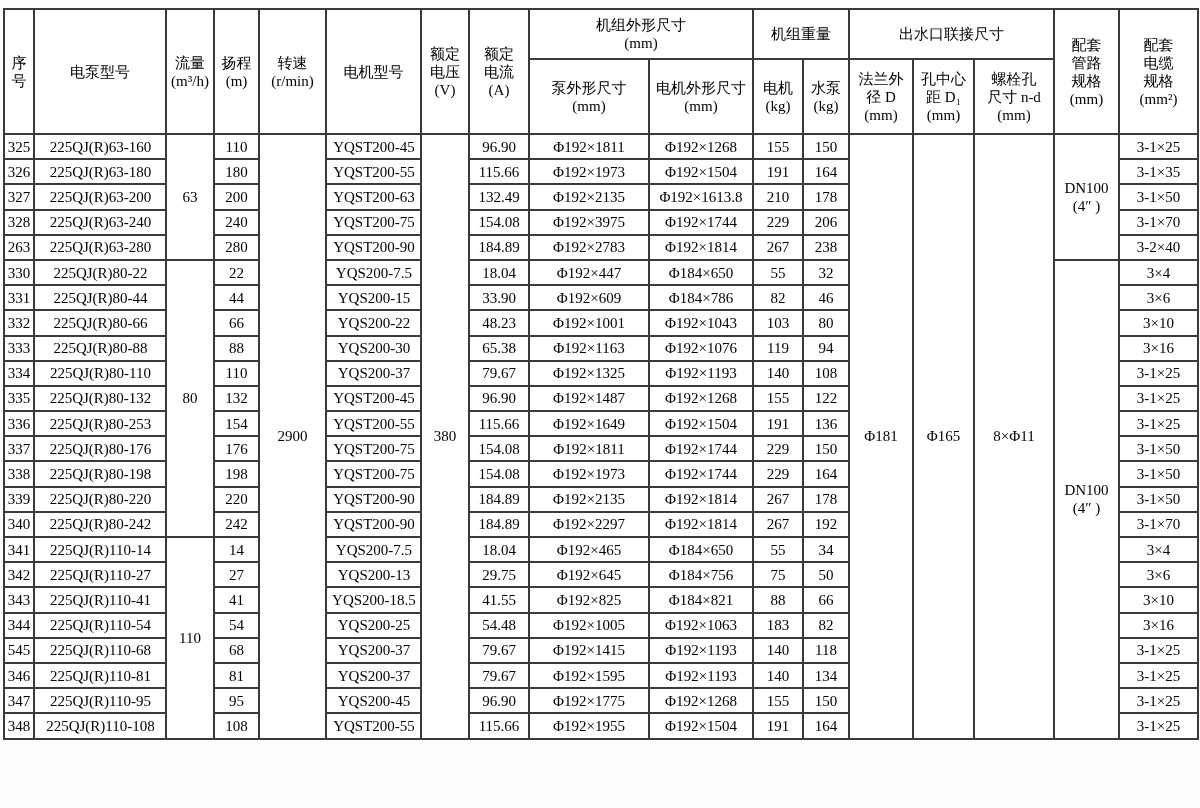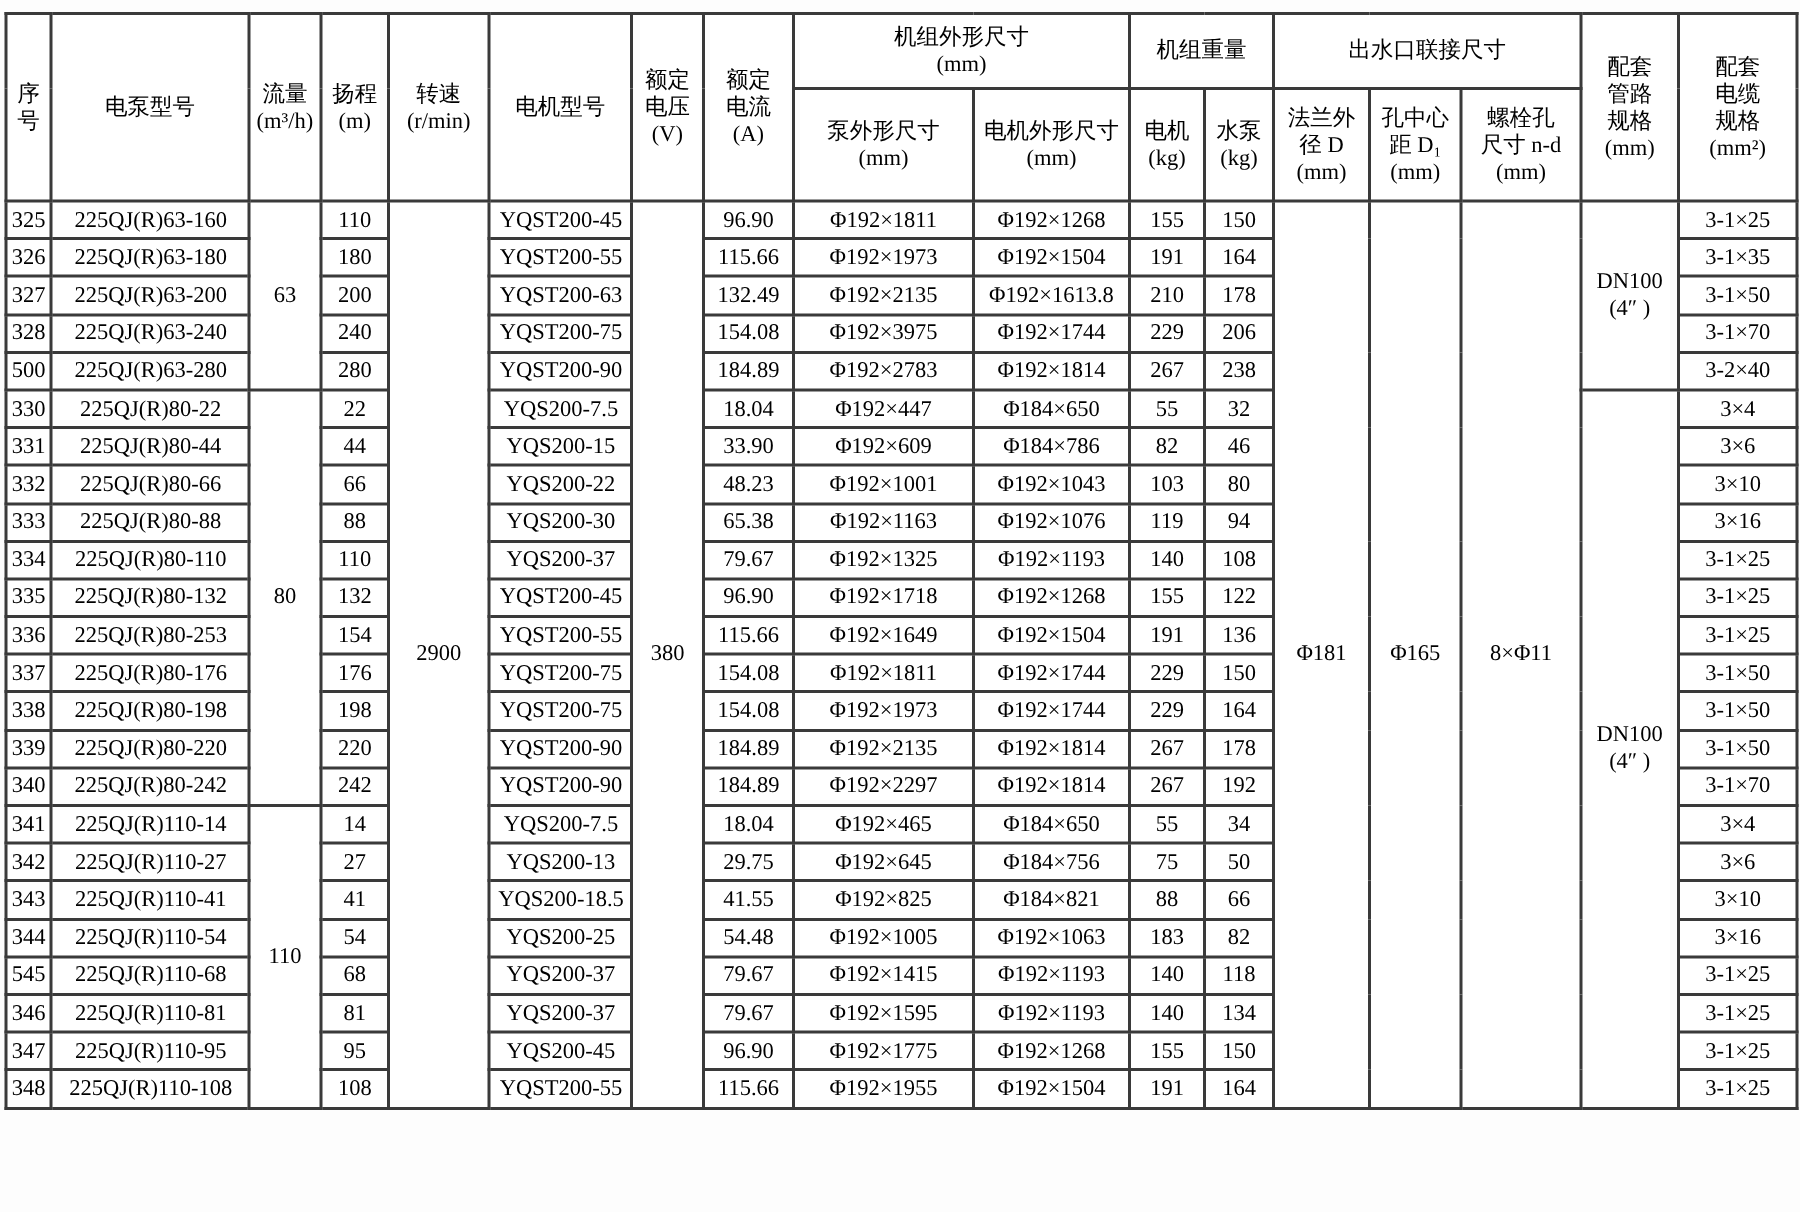--- a/index.html
+++ b/index.html
@@ -168,21 +168,21 @@
           <td>240</td>
           <td class="left">YQST200-75</td>
           <td>154.08</td>
           <td>Φ192×3975</td>
           <td>Φ192×1744</td>
           <td>229</td>
           <td>206</td>
           <td>3-1×70</td>
         </tr>
         <tr>
-          <td>500</td>
+          <td>263</td>
           <td class="left">225QJ(R)63-280</td>
           <td>280</td>
           <td class="left">YQST200-90</td>
           <td>184.89</td>
           <td>Φ192×2783</td>
           <td>Φ192×1814</td>
           <td>267</td>
           <td>238</td>
           <td>3-2×40</td>
         </tr>
@@ -248,21 +248,21 @@
           <td>140</td>
           <td>108</td>
           <td>3-1×25</td>
         </tr>
         <tr>
           <td>335</td>
           <td class="left">225QJ(R)80-132</td>
           <td>132</td>
           <td class="left">YQST200-45</td>
           <td>96.90</td>
-          <td>Φ192×1718</td>
+          <td>Φ192×1487</td>
           <td>Φ192×1268</td>
           <td>155</td>
           <td>122</td>
           <td>3-1×25</td>
         </tr>
         <tr>
           <td>336</td>
           <td class="left">225QJ(R)80-253</td>
           <td>154</td>
           <td class="left">YQST200-55</td>

